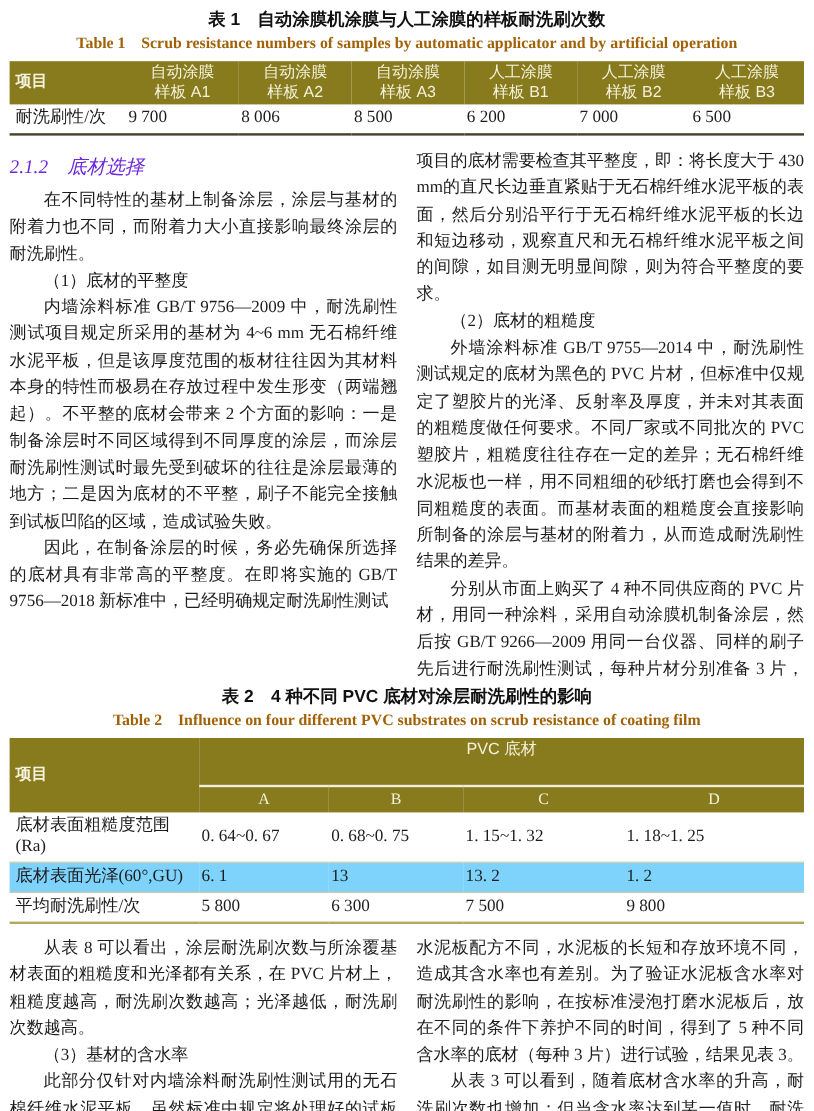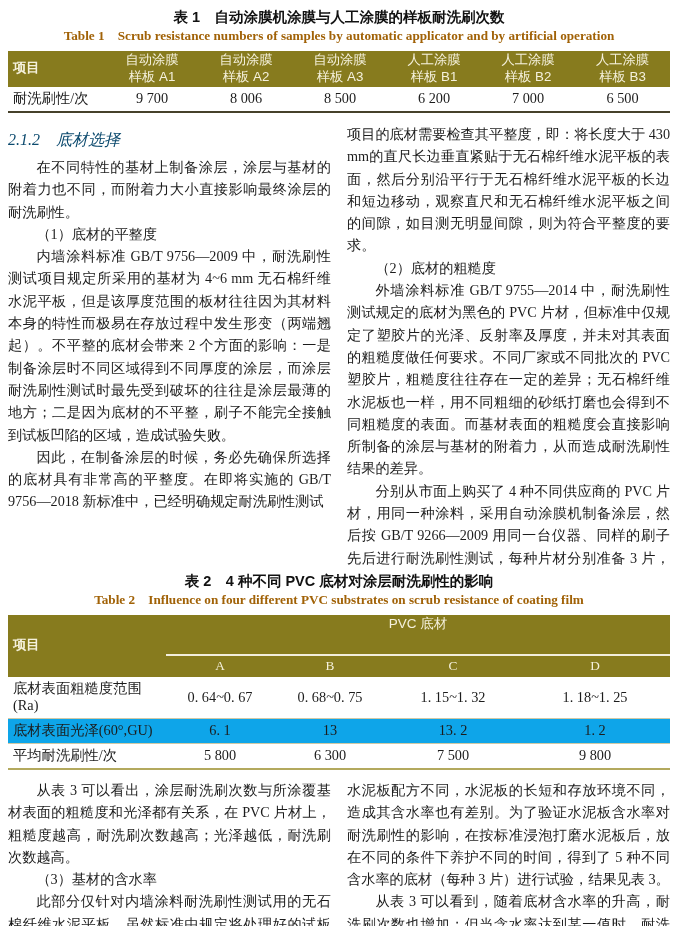--- a/index.html
+++ b/index.html
@@ -23,46 +23,46 @@
 
   
   table { border-collapse:collapse; width:662px; table-layout:fixed; }
   th {
     background:#877B1E; color:#F5F1DC; font-weight:normal;
     font-family:"Liberation Sans","DejaVu Sans",sans-serif;
     font-size:13.3px; line-height:16.5px; padding:1px 2px 2px 2px; text-align:center;
   }
   th.col0 { text-align:left; padding-left:5px;font-weight:bold; }
   td {
-    font-size:14.3px; line-height:17px; padding:3px 2px 4px 2px; text-align:center;
+    font-size:14.3px; line-height:17px; padding:3px 2px 4px 2px; text-align:left;
     font-family:"Liberation Serif","DejaVu Serif",serif;
   }
   td.col0 { text-align:left; padding-left:5px; }
 
   .table1 tbody td { border-bottom:2px solid #46412A; }
 
   .table2 th.group { border-bottom:2px solid #F2EEDC; font-size:13.5px; padding-bottom:21px; }
   .table2 th.sub { padding:2px 2px 3px 2px; font-family:"Liberation Serif","DejaVu Serif",serif; }
   .table2 tr.r1 td { border-bottom:1px solid #CFC9A6; }
-  .table2 tr.r2 td { background:#0ea5e9; }
+  .table2 tr.r2 td { background:#7dd3fc; }
   .table2 tr.r3 td { border-bottom:2.5px solid #B3A95E; border-top:1px solid #CFC9A6; }
 
   
   .cols { display:flex; gap:16px; overflow:hidden; }
   .cols-top { height:449px; margin-top:10px; }
   .cols-bottom { height:186px; margin-top:9px; }
   .col { width:323px; }
   .col p {
     margin:0; font-size:14.2px; line-height:22.3px;
     text-align:justify; text-justify:inter-ideograph;
   }
   .col p.ind { text-indent:2em; }
   .sec-heading {
     margin:4px 0 3px 0; font-size:16px; line-height:26px;
-    font-style:italic; font-weight:normal; color:#0c4a6e;
+    font-style:italic; font-weight:normal; color:#6d28d9;
     font-family:"Liberation Serif","DejaVu Serif",serif;
   }
 </style>
 </head>
 <body>
 
 <div class="page">
 
   <div class="cap-zh">表 1　自动涂膜机涂膜与人工涂膜的样板耐洗刷次数</div>
   <div class="cap-en">Table 1　Scrub resistance numbers of samples by automatic applicator and by artificial operation</div>
@@ -178,21 +178,21 @@
         <td>5 800</td>
         <td>6 300</td>
         <td>7 500</td>
         <td>9 800</td>
       </tr>
     </tbody>
   </table>
 
   <div class="cols cols-bottom">
     <div class="col">
-      <p class="ind">从表 3 可以看出，涂层耐洗刷次数与所涂覆基材表面的粗糙度和光泽都有关系，在 PVC 片材上，粗糙度越高，耐洗刷次数越高；光泽越低，耐洗刷次数越高。</p>
+      <p class="ind">从表 8 可以看出，涂层耐洗刷次数与所涂覆基材表面的粗糙度和光泽都有关系，在 PVC 片材上，粗糙度越高，耐洗刷次数越高；光泽越低，耐洗刷次数越高。</p>
       <p class="ind">（3）基材的含水率</p>
       <p class="ind">此部分仅针对内墙涂料耐洗刷性测试用的无石棉纤维水泥平板，虽然标准中规定将处理好的试板放在标准的试验条件——温度(23±2)℃、相对湿度(50±5)%下养护 1 周，但实际上，因为不同供应商的</p>
     </div>
     <div class="col">
       <p>水泥板配方不同，水泥板的长短和存放环境不同，造成其含水率也有差别。为了验证水泥板含水率对耐洗刷性的影响，在按标准浸泡打磨水泥板后，放在不同的条件下养护不同的时间，得到了 5 种不同含水率的底材（每种 3 片）进行试验，结果见表 3。</p>
       <p class="ind">从表 3 可以看到，随着底材含水率的升高，耐洗刷次数也增加；但当含水率达到某一值时，耐洗刷性能又出现下降。这可能由于底材的含水率会直接影响涂膜的干燥速度，含水率低的底材，很容易吸收涂</p>
     </div>
   </div>
 
 </div>

